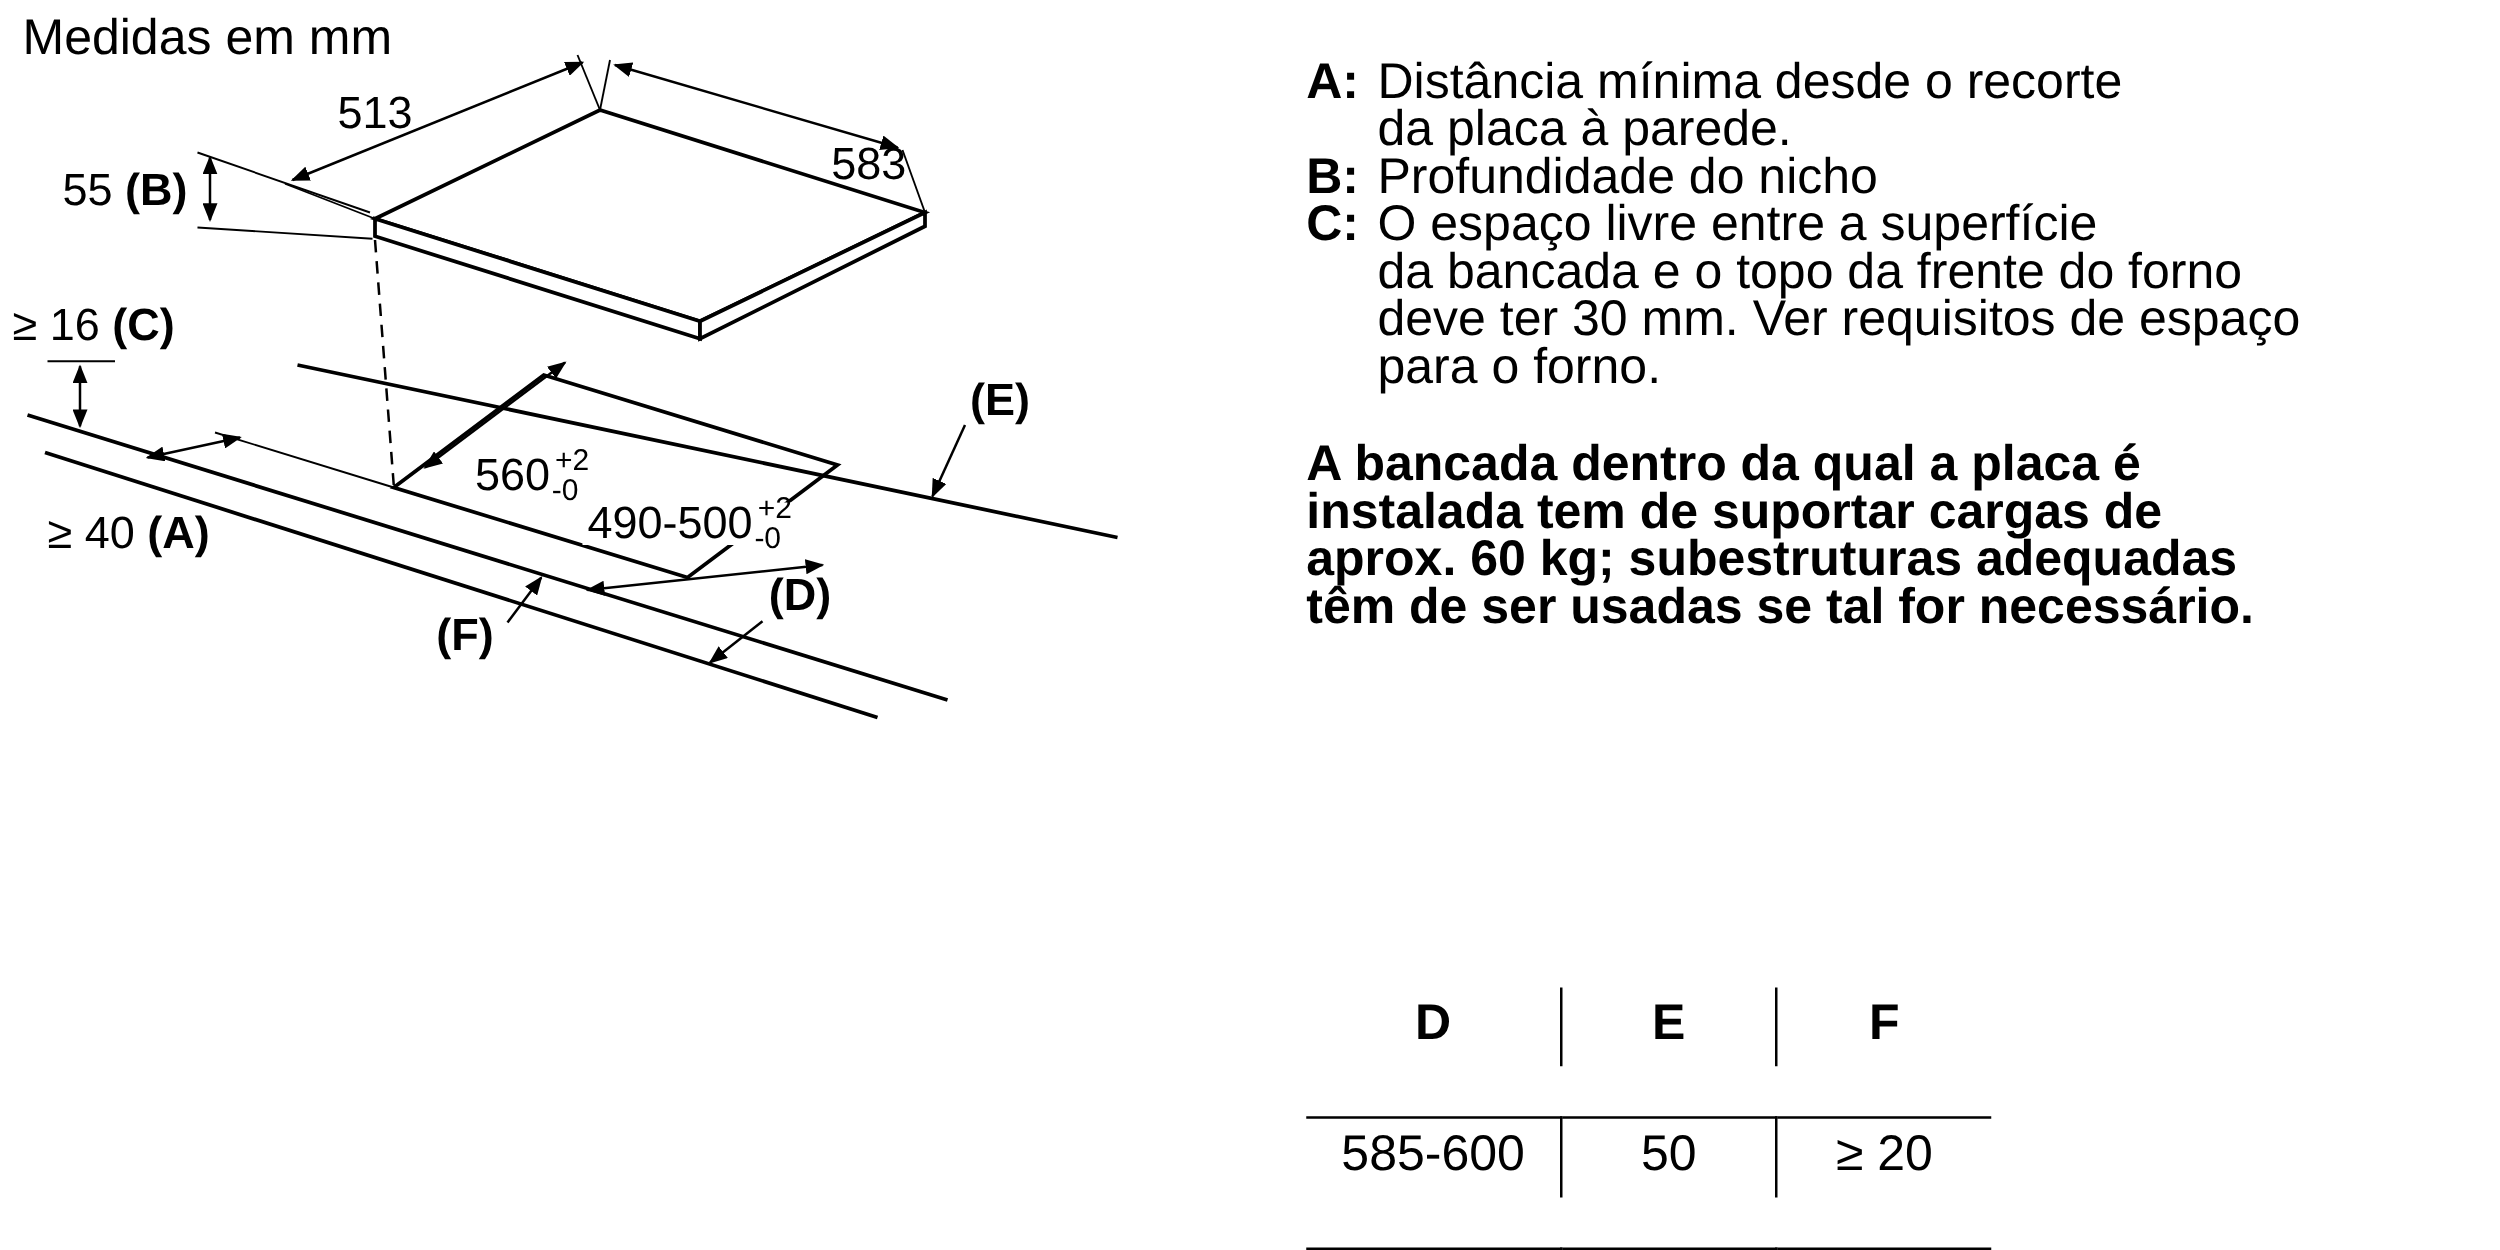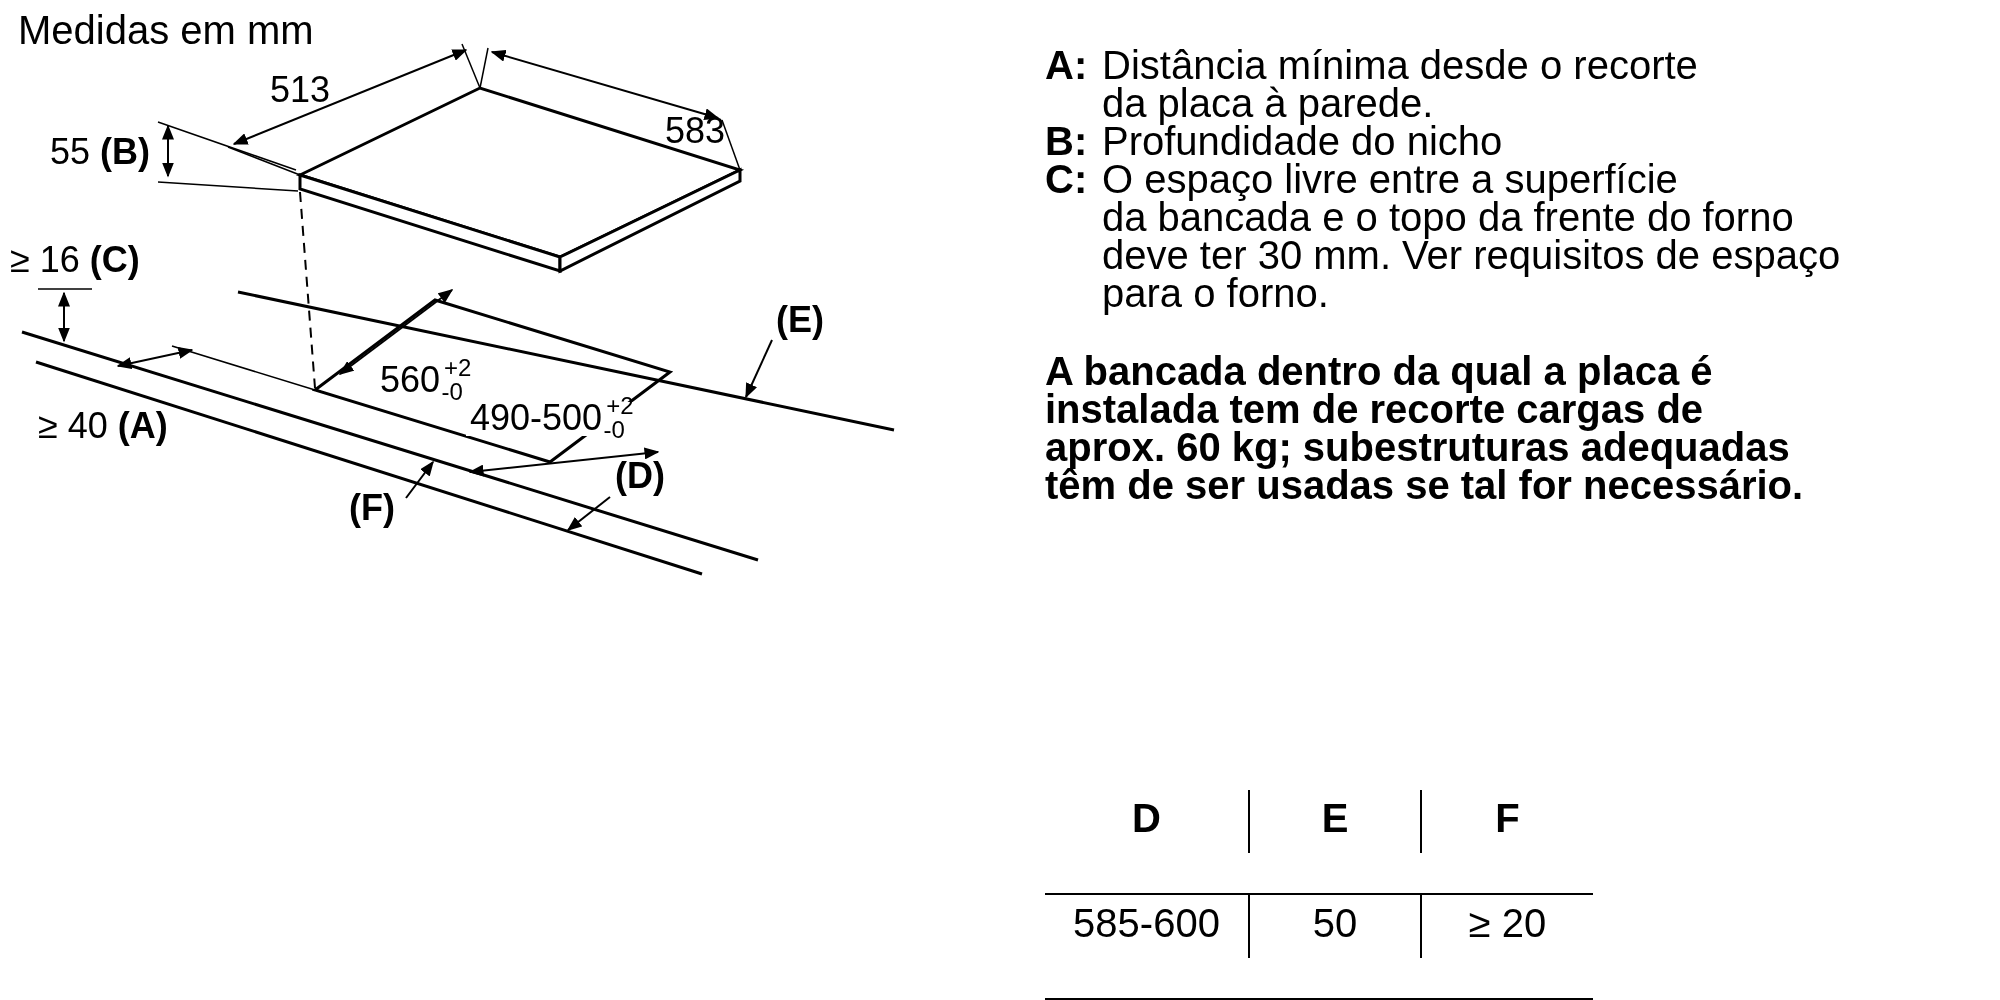--- a/index.html
+++ b/index.html
@@ -122,21 +122,21 @@
         <div>O espaço livre entre a superfície</div>
         <div>da bancada e o topo da frente do forno</div>
         <div>deve ter 30 mm. Ver requisitos de espaço</div>
         <div>para o forno.</div>
       </span>
     </div>
   </div>
 
   <div class="paragraph">
     <div>A bancada dentro da qual a placa é</div>
-    <div>instalada tem de recorte cargas de</div>
+    <div>instalada tem de suportar cargas de</div>
     <div>aprox. 60 kg; subestruturas adequadas</div>
     <div>têm de ser usadas se tal for necessário.</div>
   </div>
 
   <div class="spec-table">
     <div class="cell head vline">D</div>
     <div class="cell head vline">E</div>
     <div class="cell head">F</div>
 
     <div class="cell vline hline">585-600</div>

